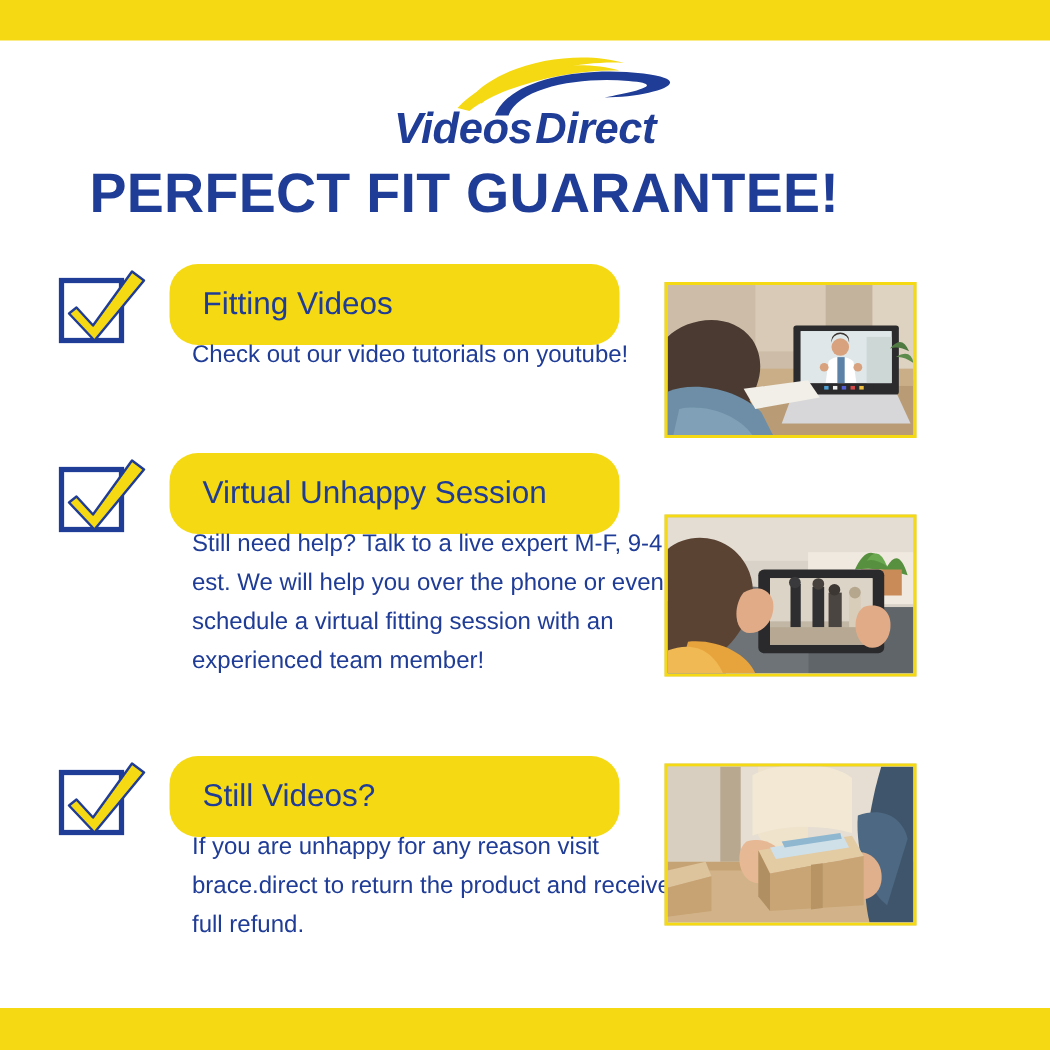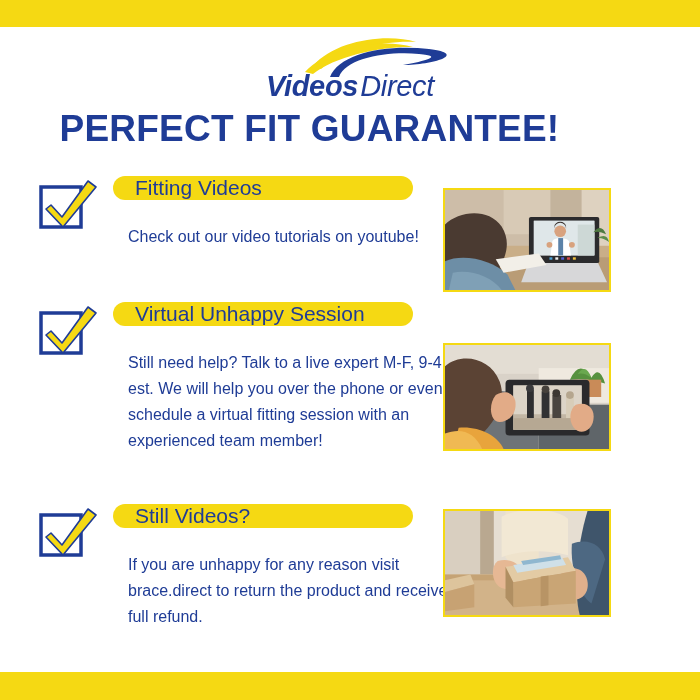--- a/index.html
+++ b/index.html
@@ -25,41 +25,41 @@
   .logo-swoosh {
     display:block; margin:0 auto; width:190px; height:42px;
     position:relative; left:28px;
   }
   .logo-word {
     font-size:29px; line-height:32px; color:#1F3C96;
     font-style:italic; letter-spacing:-0.3px;
     margin-top:-8px;
   }
   .logo-brace { font-weight:bold; }
-  .logo-direct { font-weight:normal; margin-left:2px; }
+  .logo-direct { font-weight:bold; margin-left:2px; }
 
   
   .headline {
     position:absolute; left:0; top:108px; width:619px;
     text-align:center;
     font-size:37px; font-weight:bold; color:#1F3C96;
     letter-spacing:0.2px;
   }
 
   
   .section { position:absolute; left:38px; }
   .sec1 { top:176px; }
   .sec2 { top:302px; }
   .sec3 { top:504px; }
 
   .check { position:absolute; left:0; top:2px; width:62px; height:52px; }
 
   .pill {
     position:absolute; left:75px; top:0;
-    width:300px; height:24px;
+    width:300px; height:54px;
     background:#F5D913;
     border-radius:19px;
     display:flex; align-items:center;
   }
   .pill-label {
     margin-left:22px;
     font-size:21px; color:#1F3C96;
   }
 
   .body-text {

